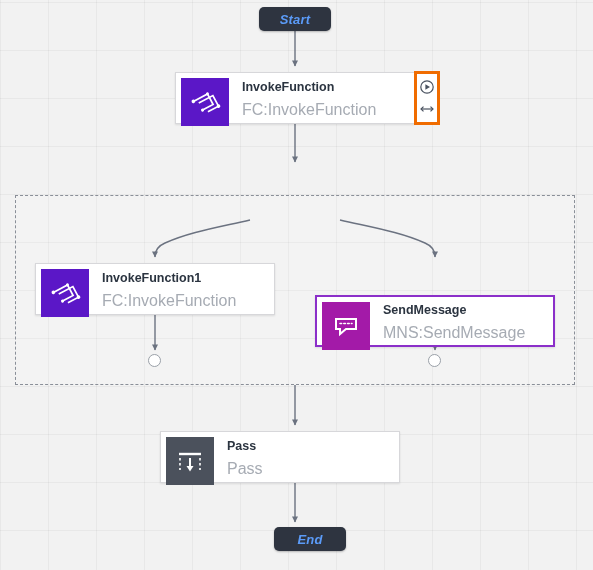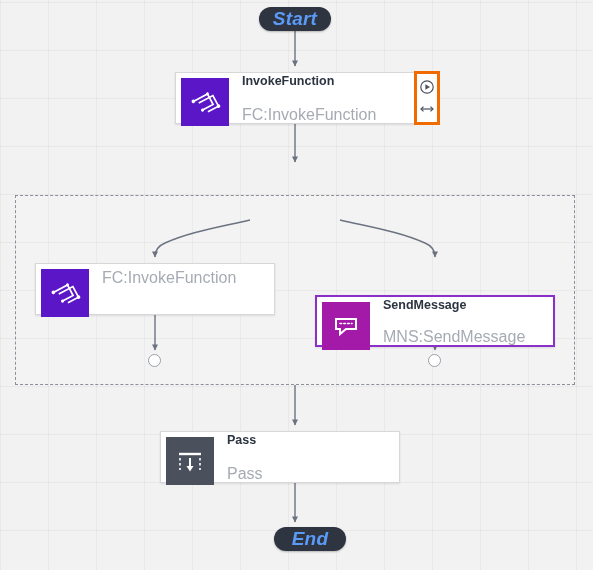--- a/index.html
+++ b/index.html
@@ -38,26 +38,26 @@
   }
 
   
   .terminal {
     position: absolute;
     display: flex;
     align-items: center;
     justify-content: center;
     width: 72px;
     height: 24px;
-    border-radius: 12px;
+    border-radius: 5px;
     background: #2e3440;
     color: #5b9bf8;
     font-style: italic;
     font-weight: bold;
-    font-size: 19px;
+    font-size: 13px;
     letter-spacing: 0.2px;
     box-shadow: 0 1px 2px rgba(0,0,0,0.25);
   }
 
   
   #parallel-group {
     position: absolute;
     left: 15px;
     top: 195px;
     width: 560px;
@@ -87,21 +87,21 @@
     height: 48px;
     margin: 5px;
     display: flex;
     align-items: center;
     justify-content: center;
   }
   .node-text {
     flex: 1 1 auto;
     display: flex;
     flex-direction: column;
-    justify-content: space-between;
+    justify-content: center;
     padding-left: 8px;
     min-width: 0;
   }
   .node-title {
     font-size: 12.5px;
     font-weight: bold;
     color: #2b3440;
     line-height: 17px;
     white-space: nowrap;
     overflow: hidden;
@@ -250,20 +250,21 @@
           <path d="M14,18 L30,18 L30,30 L18,30"></path>
           <path d="M18,22 L34,22 L34,34 L22,34"></path>
           <circle cx="14" cy="18" r="1.8" fill="#ffffff" stroke="none"></circle>
           <circle cx="34" cy="34" r="1.8" fill="#ffffff" stroke="none"></circle>
           <circle cx="30" cy="18" r="1.5" fill="#ffffff" stroke="none"></circle>
           <circle cx="18" cy="30" r="1.5" fill="#ffffff" stroke="none"></circle>
         </g>
       </svg>
     </div>
     <div class="node-text">
+      <div class="node-title">InvokeFunction1</div>
       <div class="node-sub">FC:InvokeFunction</div>
     </div>
   </div>
 
   <div class="node selected" id="node-sendmessage">
     <div class="node-icon">
       <svg width="48" height="48" viewBox="0 0 48 48" xmlns="http://www.w3.org/2000/svg">
         <rect x="0" y="0" width="48" height="48" fill="#a31aa8"></rect>
         <g stroke="#ffffff" stroke-width="2" fill="none">
           <path d="M14,17 L34,17 L34,27 L24,27 L18,32 L18,27 L14,27 z"></path>

